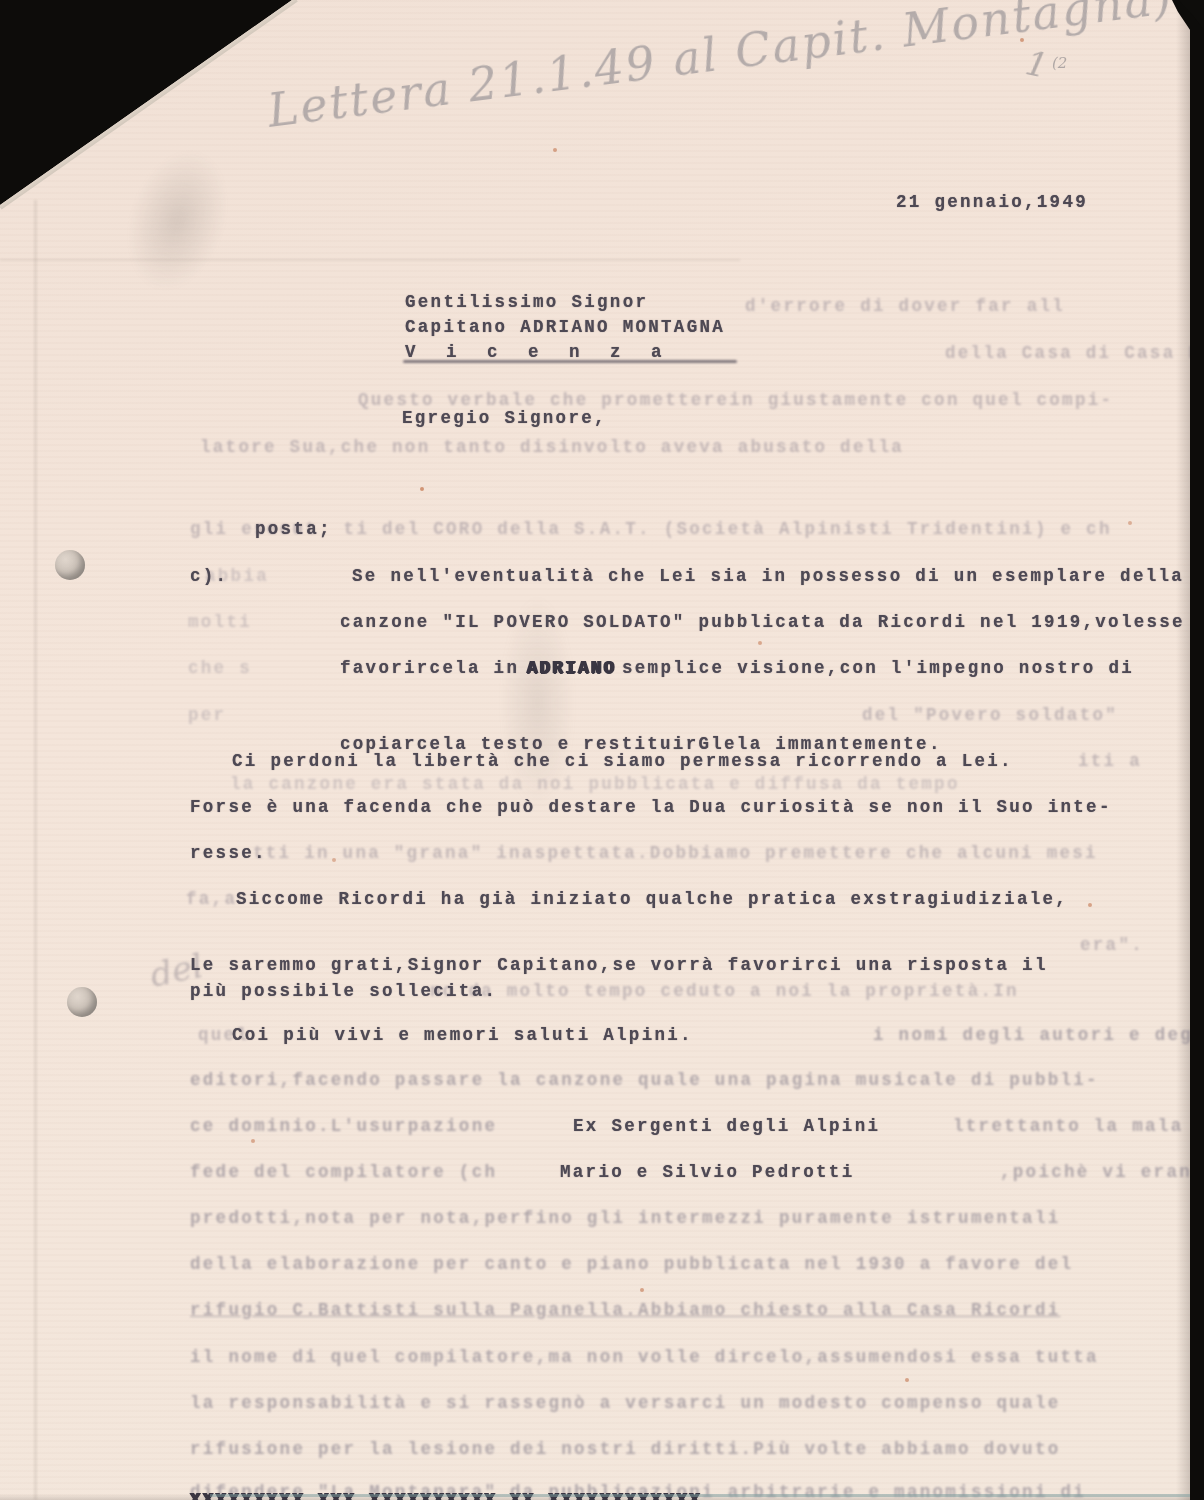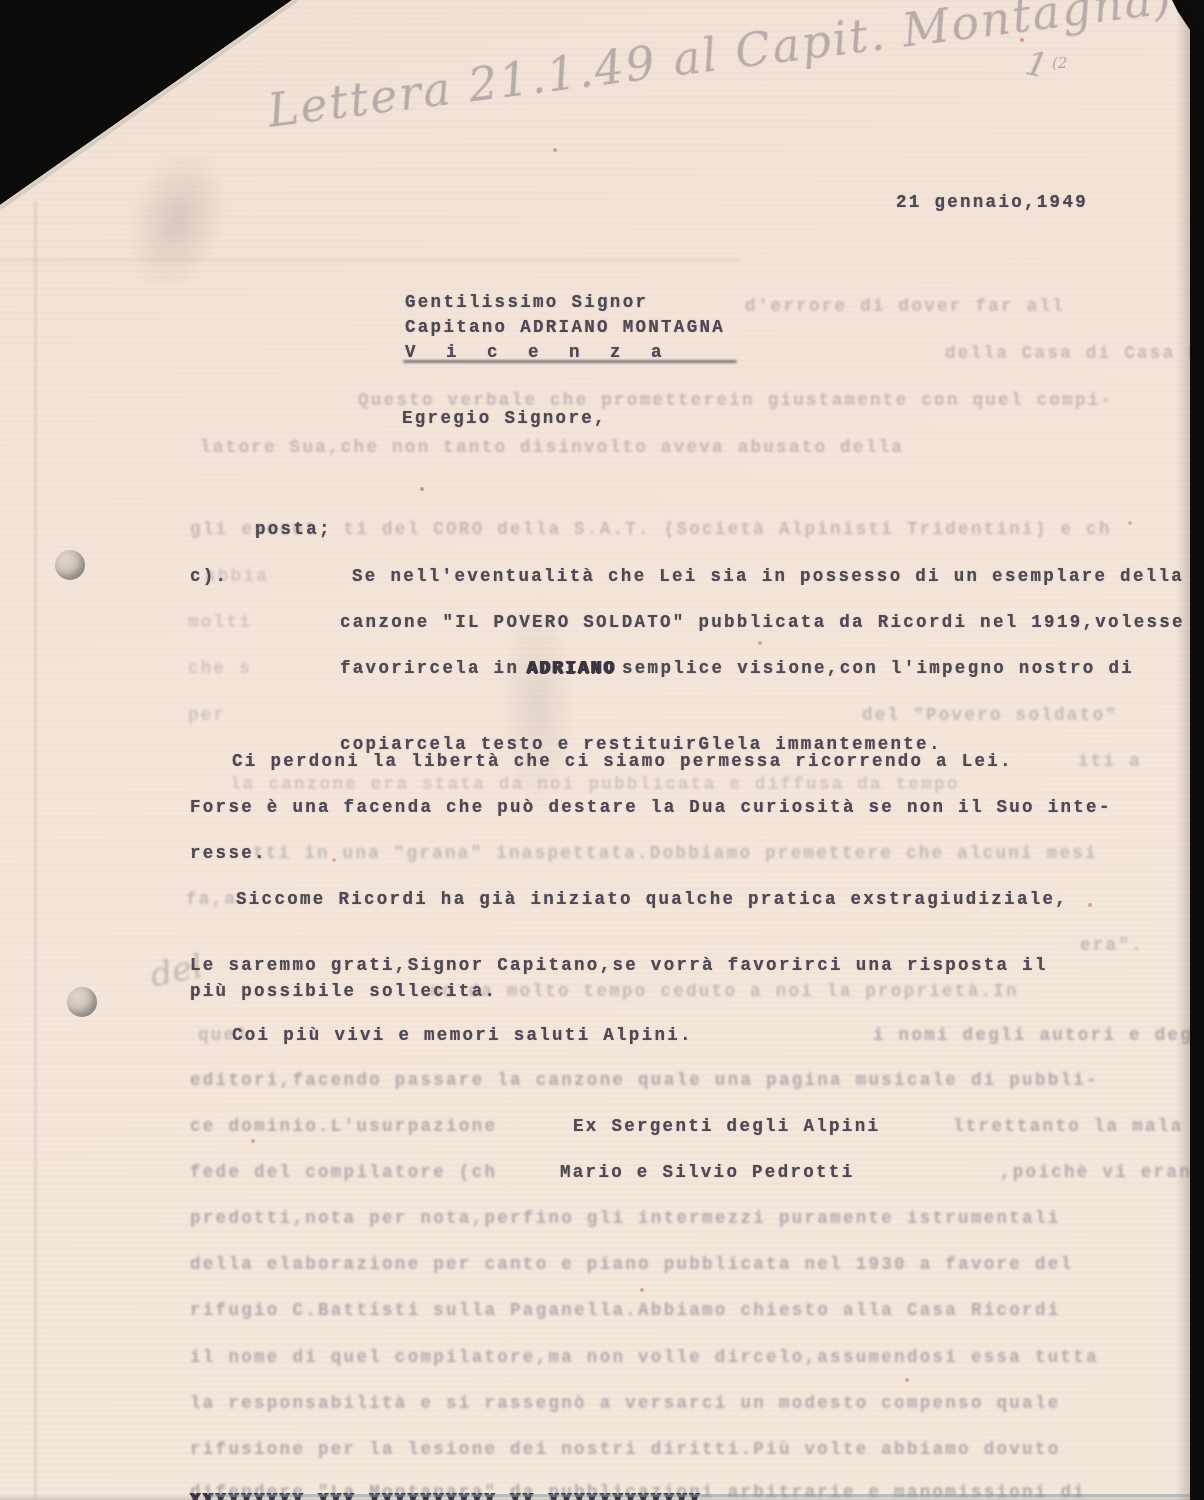--- a/index.html
+++ b/index.html
@@ -117,21 +117,21 @@
         <div class="typed ghost" style="left: 430px; top: 981px;">no da molto tempo ceduto a noi la proprietà.In</div>
         <div class="typed ghost" style="left: 198px; top: 1025px;">quel</div>
         <div class="typed ghost-strong" style="left: 873px; top: 1025px;">i nomi degli autori e degli</div>
         <div class="typed ghost-strong" style="left: 190px; top: 1070px;">editori,facendo passare la canzone quale una pagina musicale di pubbli-</div>
         <div class="typed ghost-strong" style="left: 190px; top: 1116px;">ce dominio.L'usurpazione</div>
         <div class="typed ghost-strong" style="left: 953px; top: 1116px;">ltrettanto la mala</div>
         <div class="typed ghost-strong" style="left: 190px; top: 1162px;">fede del compilatore (ch</div>
         <div class="typed ghost-strong" style="left: 1000px; top: 1162px;">,poichè vi erano ri-</div>
         <div class="typed ghost-strong" style="left: 190px; top: 1208px;">predotti,nota per nota,perfino gli intermezzi puramente istrumentali</div>
         <div class="typed ghost-strong" style="left: 190px; top: 1254px;">della elaborazione per canto e piano pubblicata nel 1930 a favore del</div>
-        <div class="typed ghost-strong" style="left: 190px; top: 1300px;">rifugio C.Battisti sulla Paganella.Abbiamo chiesto alla Casa Ricordi</div>
+        <div class="typed ghost-strong" style="left: 190px; top: 1300px; text-decoration: underline;">rifugio C.Battisti sulla Paganella.Abbiamo chiesto alla Casa Ricordi</div>
         <div class="typed ghost-strong" style="left: 190px; top: 1347px;">il nome di quel compilatore,ma non volle dircelo,assumendosi essa tutta</div>
         <div class="typed ghost-strong" style="left: 190px; top: 1393px;">la responsabilità e si rassegnò a versarci un modesto compenso quale</div>
         <div class="typed ghost-strong" style="left: 190px; top: 1439px;">rifusione per la lesione dei nostri diritti.Più volte abbiamo dovuto</div>
         <div class="typed ghost-strong" style="left: 190px; top: 1482px;">difendere "La Montanara" da pubblicazioni arbitrarie e manomissioni di</div>
       </div>
     <div id="typed-layer">
         <div class="typed" style="left: 255px; top: 519px;">posta;</div>
         <div class="typed" style="left: 190px; top: 566px;">c).</div>
         <div class="typed" style="left: 340px; top: 566px; margin-left: 12px;">Se nell'eventualità che Lei sia in possesso di un esemplare della</div>
         <div class="typed" style="left: 340px; top: 612px;">canzone "IL POVERO SOLDATO" pubblicata da Ricordi nel 1919,volesse</div>

